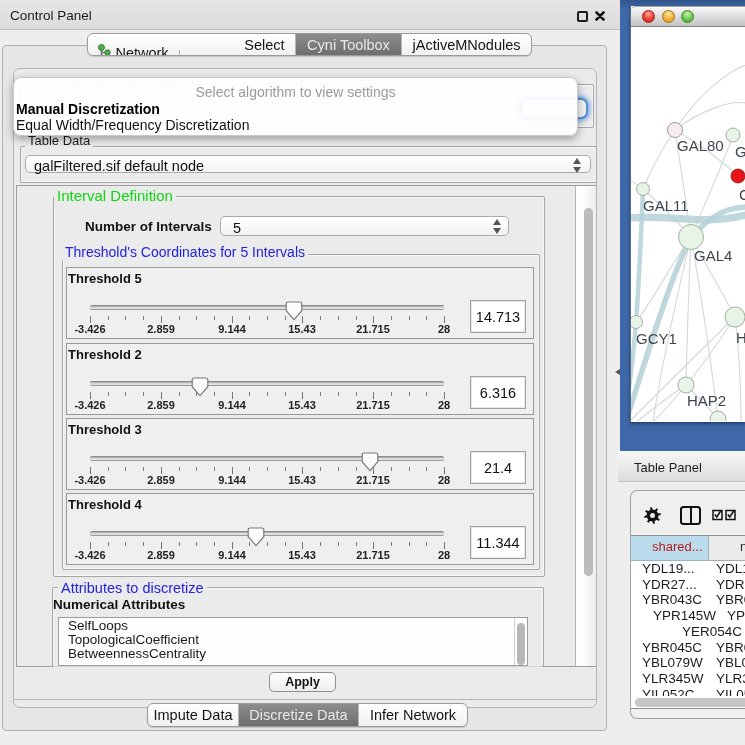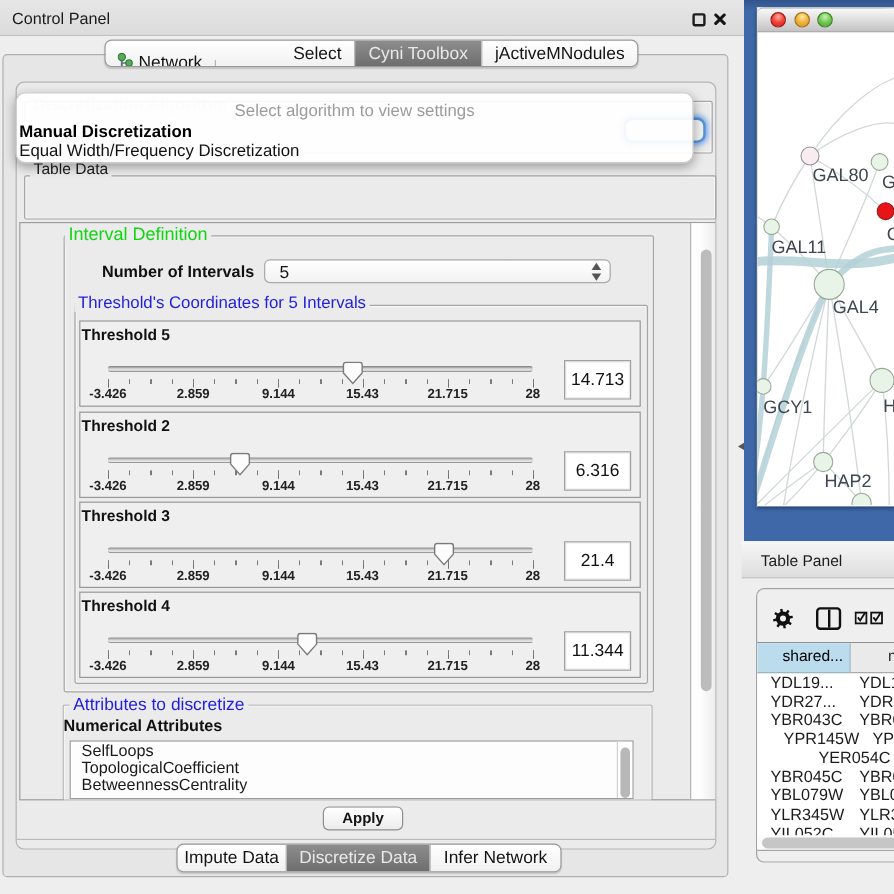--- a/index.html
+++ b/index.html
@@ -57,21 +57,21 @@
 #bluebg{left:620px;top:0;width:125px;height:451px;background:linear-gradient(#31548a,#3e68a8 9px,#3e68a8);}
 #netwin{position:absolute;left:630px;top:6px;width:115px;height:416px;background:#fff;border-left:1px solid #5a6c85;box-shadow:0 2px 3px rgba(10,25,50,0.5);}
 #nettitle{position:absolute;left:0;top:0;width:115px;height:21px;background:linear-gradient(#f9f9f9,#c3c3c3);border-bottom:1px solid #7f7f7f;border-top:1px solid #a5a5a5;border-top-left-radius:5px;box-sizing:border-box;}
 .light{position:absolute;top:4px;width:13px;height:13px;border-radius:50%;box-sizing:border-box;}
 #netcanvas{position:absolute;left:0;top:21px;width:115px;height:394px;overflow:hidden;}
 
 #tptitle{left:618px;top:451px;width:127px;height:30px;background:linear-gradient(#f7f7f7,#dddddd);border-bottom:1px solid #c0c0c0;}
 #tptitle .t{position:absolute;left:16px;top:9px;font-size:13px;color:#1d1d1d;}
 #tablepanel{left:630px;top:490px;width:115px;height:229px;background:#efefef;border:1px solid #a3a3a3;border-right:none;border-radius:7px 0 0 7px;box-sizing:border-box;}
 #tbl{position:absolute;left:0px;top:44px;width:115px;height:174px;background:#fff;border-top:1px solid #8f8f8f;border-bottom:1px solid #8f8f8f;box-sizing:border-box;overflow:hidden;}
-.hc1{position:absolute;left:0;top:0;width:78px;height:25px;background:#badcec;border-right:1px solid #9fb4bd;border-bottom:1px solid #9fb4bd;box-sizing:border-box;font-size:13px;color:#000000;}
+.hc1{position:absolute;left:0;top:0;width:78px;height:25px;background:#badcec;border-right:1px solid #9fb4bd;border-bottom:1px solid #9fb4bd;box-sizing:border-box;font-size:13px;color:#b91c1c;}
 .hc2{position:absolute;left:78px;top:0;width:37px;height:25px;background:#eaeaea;border-bottom:1px solid #aaa;box-sizing:border-box;font-size:13px;color:#2a2a2a;}
 .trow2{position:absolute;left:0;width:115px;height:17px;font-size:13.5px;color:#1c1c1c;white-space:nowrap;}
 .trow2 .c1{position:absolute;left:11px;top:0px;}
 .trow2 .c2{position:absolute;left:85px;top:0px;}
 #hsb{position:absolute;left:0;top:160px;width:115px;height:13px;background:#fbfbfb;}
 #hsb .thumb{position:absolute;left:4px;top:1.5px;width:115px;height:9px;background:#c6c6c6;border-radius:4.5px;}
 </style>
 </head>
 <body>
 <div id="root">
@@ -83,20 +83,27 @@
 <svg class="abs" style="left:595px;top:11px" width="10" height="10" viewBox="0 0 10 10">
       <path d="M1.5 1.5 L8.5 8.5 M8.5 1.5 L1.5 8.5" stroke="#151515" stroke-width="2.6" stroke-linecap="round"></path>
     </svg>
 
 <div class="abs" id="outerpane"></div>
 
 <div class="abs" id="innerpanel"></div>
 
 <div class="groupbox" style="left:20px;top:146px;width:575px;height:35px;"></div>
 <div class="grouplab" style="left:25px;top:133px;color:#1d1d1d;font-size:13px;">Table Data</div>
+<div class="combo" style="left:25px;top:155px;width:566px;height:18px;">
+  <span class="ct">galFiltered.sif default node</span>
+  <div class="spin" style="right:8px;top:2px;">
+        <div class="up"></div>
+        <div class="dn"></div>
+      </div>
+</div>
 
 <div class="abs" id="scrollpane">
   <div id="vsbar">
         <div class="thumb"></div>
       </div>
 
   <div class="groupbox" style="left:36px;top:10px;width:490px;height:379px;"></div>
   <div class="grouplab" style="left:37px;top:1px;color:#0fd60f;font-size:15px;">Interval Definition</div>
 
   <div class="abs" style="left:68px;top:33px;font-size:13.5px;font-weight:bold;color:#111;">Number of Intervals</div>

